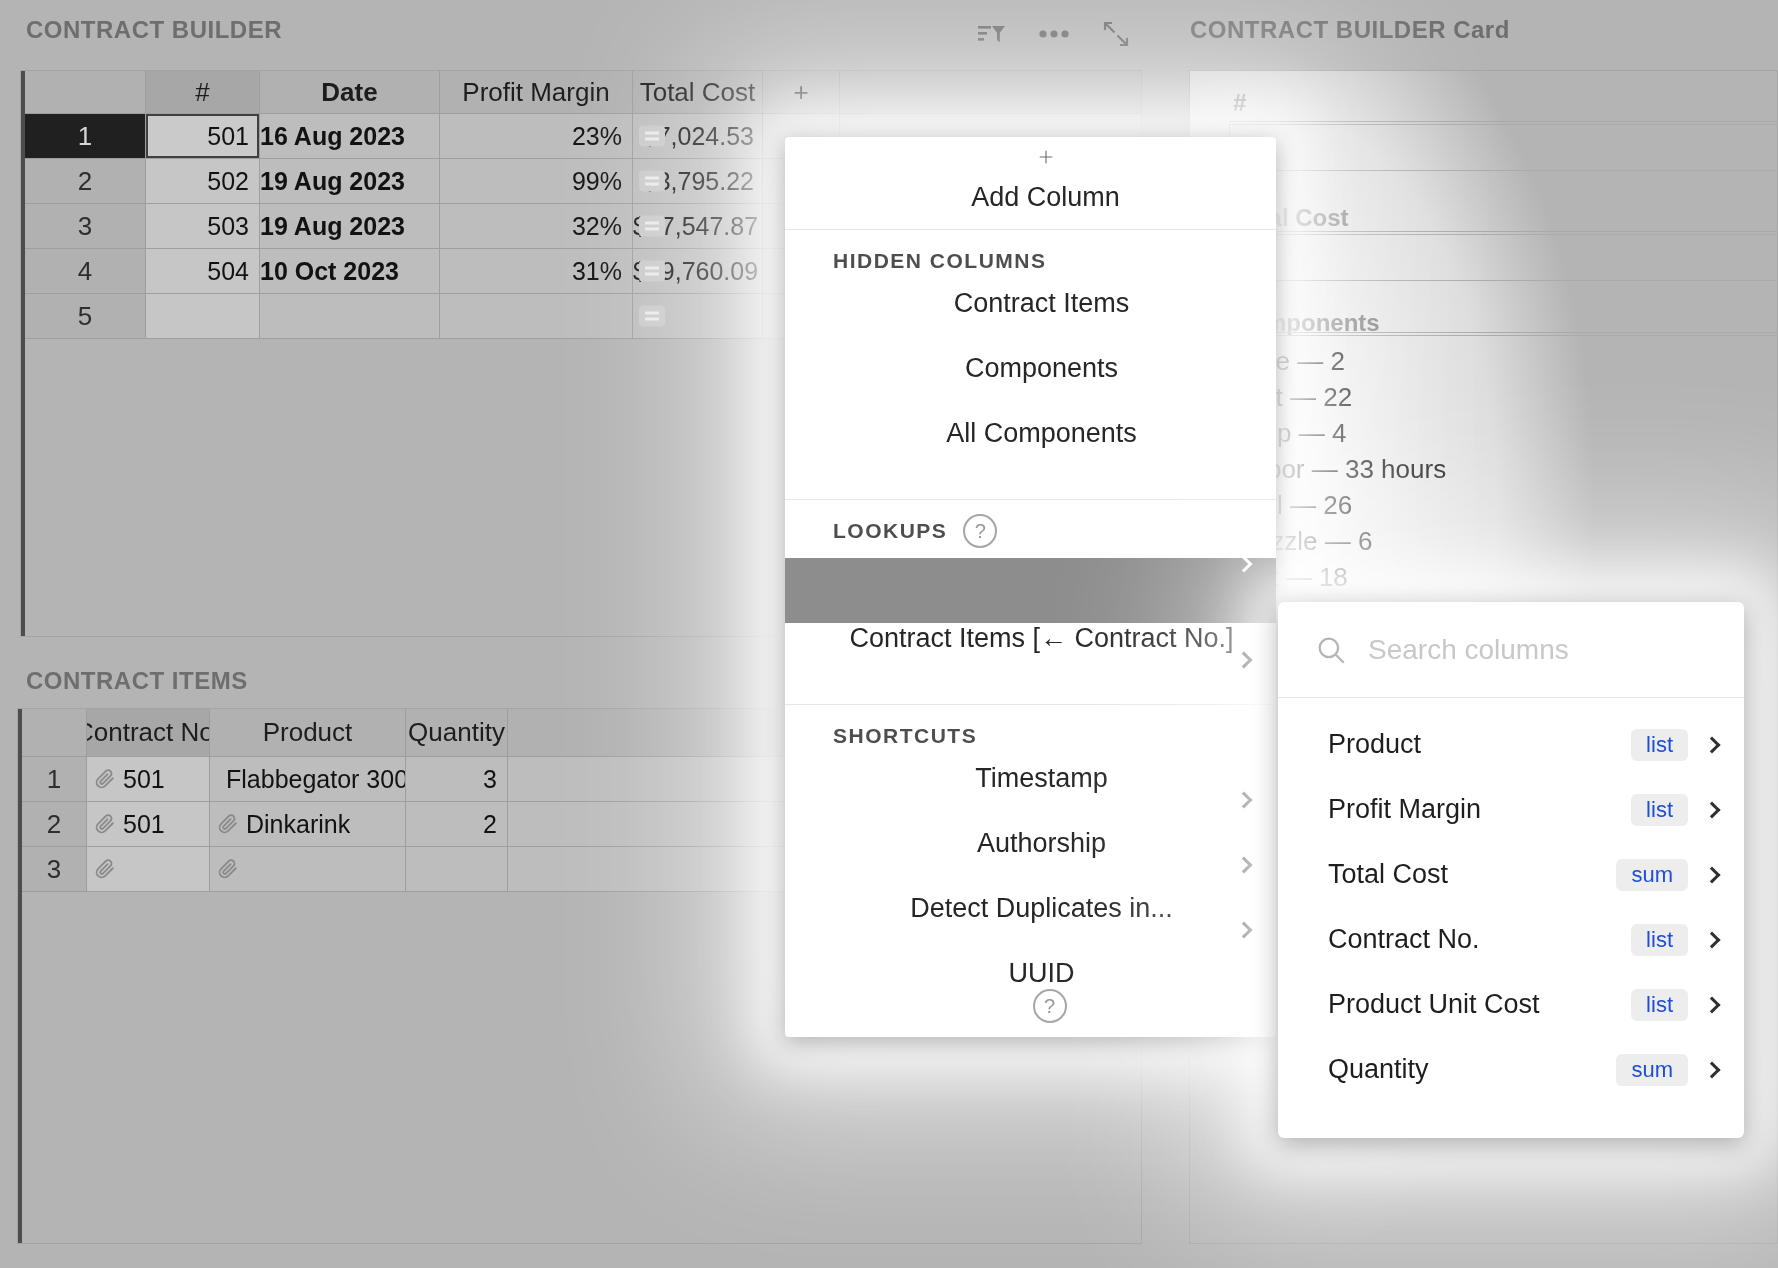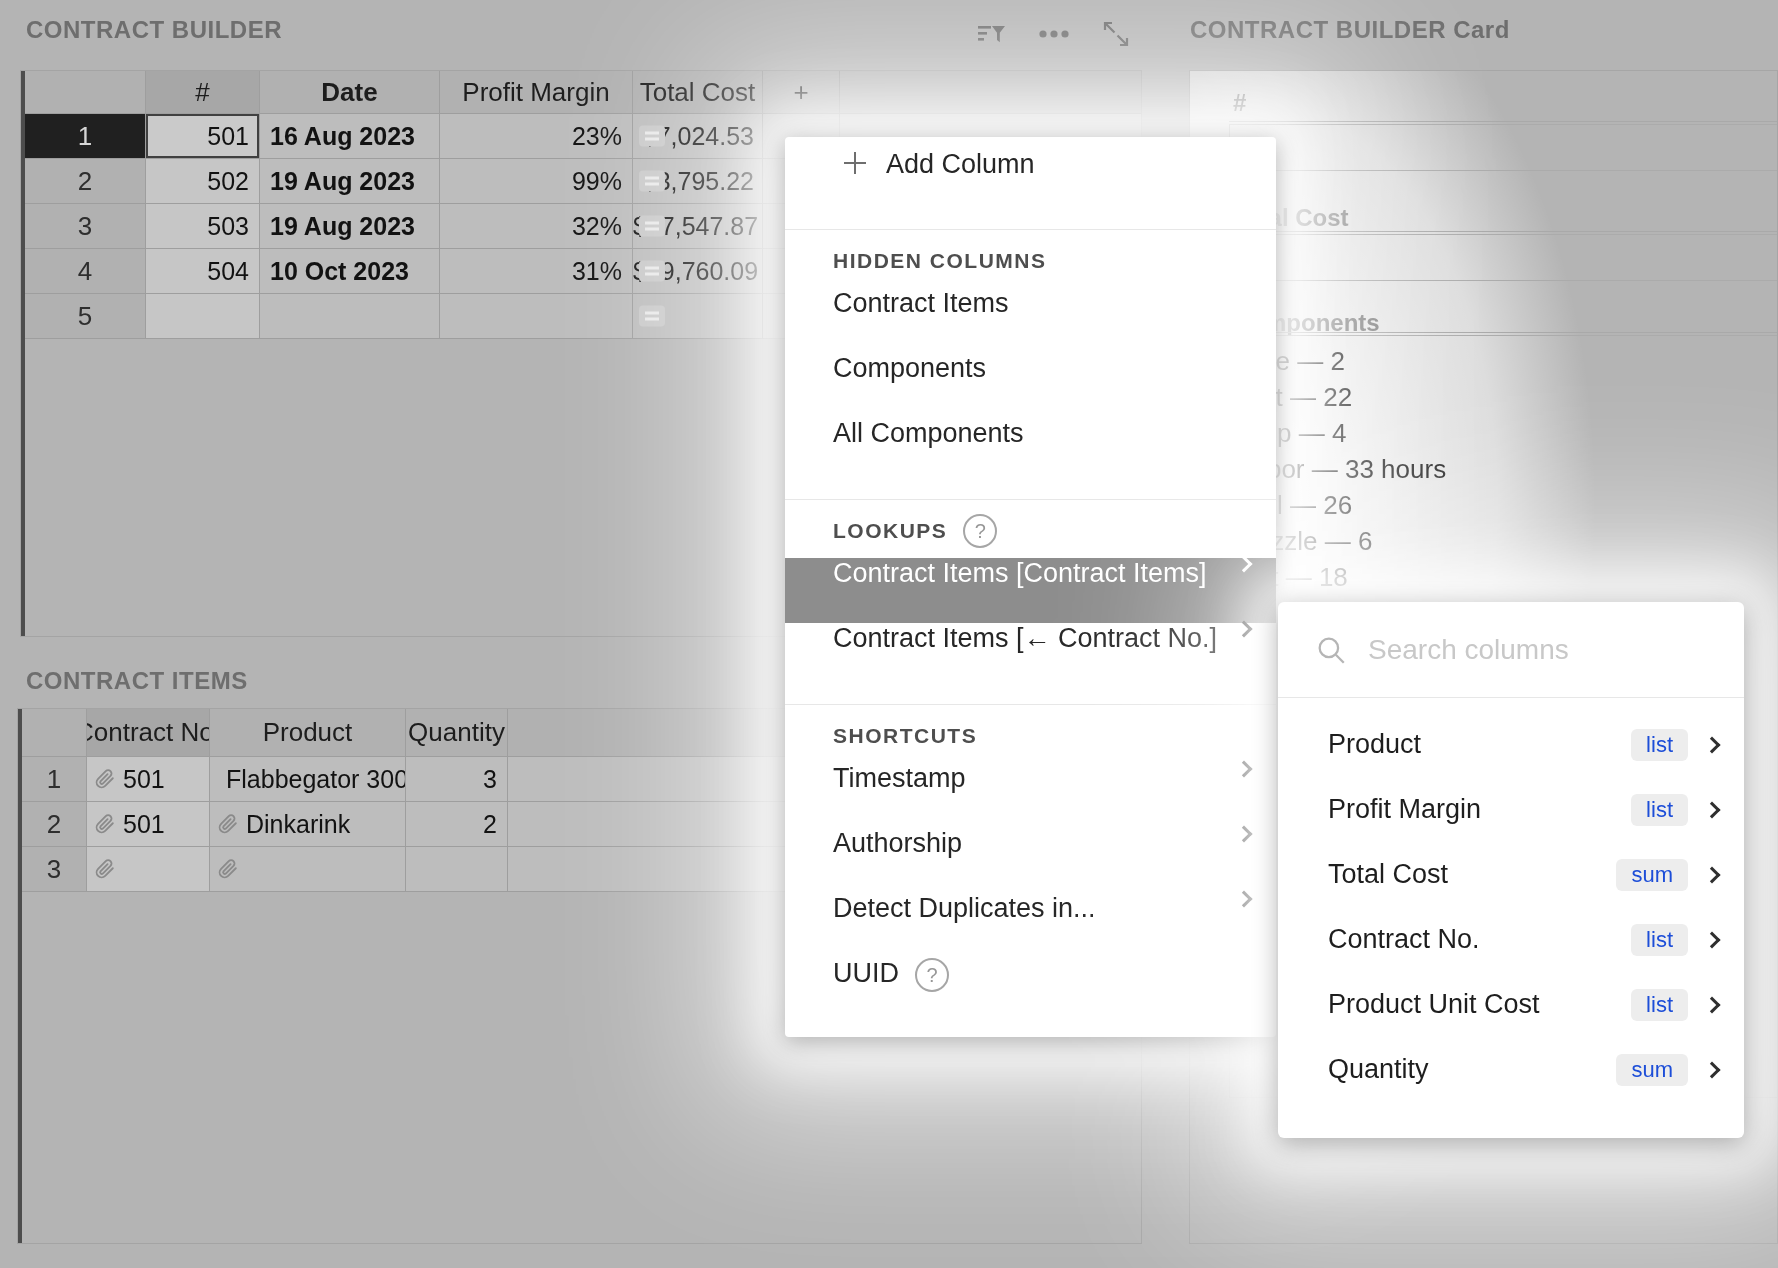--- a/index.html
+++ b/index.html
@@ -20,21 +20,21 @@
   .grid { position:absolute; left:4px; top:0; right:0; }
   .g-row { display:flex; }
   .cell { border-right:1px solid #9e9e9e; border-bottom:1px solid #9e9e9e; background:#bdbdbd;
           font-size:25px; color:#121212; display:flex; align-items:center; overflow:hidden; white-space:nowrap; position:relative; }
   .hdr .cell { background:#b1b1b1; color:#1d1d1d; font-size:26px; justify-content:center; }
   .hdr .cell.sel-col { background:#a7a7a7; }
   .rownum { justify-content:center; background:#b1b1b1; color:#2e2e2e; font-size:26px; }
   .rownum.active { background:#202020; color:#d6d6d6; }
   .idcell { background:#c6c6c6; justify-content:flex-end; padding-right:10px; }
   .cursor-cell { box-shadow:inset 0 0 0 2px #404040; background:#cacaca; }
-  .datecell { padding-left:10px; }
+  .datecell { }
   .numcell { justify-content:flex-end; padding-right:10px; }
   .fill { flex:1; }
   
   .a0{width:121px;} .a1{width:114px;} .a2{width:180px;font-weight:bold;} .a3{width:193px;} .a4{width:130px;} .a5{width:77px; justify-content:center; font-size:30px; color:#3f3f3f;}
   .row-h{height:45px;} .hdr-h{height:43px;}
   
   .b0{width:65px;} .b1{width:123px;} .b2{width:196px;} .b3{width:102px;}
   .hdrb-h{height:48px;}
   .lcell { padding-left:8px; gap:8px; }
   
@@ -49,21 +49,21 @@
   .c-label { position:absolute; left:43px; font-size:24px; font-weight:bold; color:#818181; }
   .c-line  { position:absolute; left:39px; right:-2px; height:1px; background:#a9a9a9; }
   .c-box   { position:absolute; left:39px; right:-2px; border:1px solid #ababab; }
   .comp-list { position:absolute; left:48px; top:272px; right:4px; font-size:26px; color:#161616; line-height:36px; }
   .comp-list div { white-space:nowrap; }
 
   
   .menu { position:absolute; left:785px; top:137px; width:491px; background:#fff; border-radius:4px; z-index:50;
           box-shadow:0 5px 22px rgba(0,0,0,.28), 0 0 60px 30px rgba(255,255,255,.85), 0 0 150px 80px rgba(255,255,255,.6);
           padding:12px 0 14px 0; }
-  .mi { height:65px; display:flex; align-items:flex-start; padding:0 26px 0 48px; font-size:27px; color:#262626; cursor:pointer; }
+  .mi { height:65px; display:flex; align-items:center; padding:0 26px 0 48px; font-size:27px; color:#262626; cursor:pointer;flex-direction:column; }
   .mi.add { height:64px; padding-left:56px; gap:17px; }
   .mi.sel { background:#8d8d8d; color:#fff; }
   .mdiv { height:1px; background:#e7e7e7; margin:16px 0; }
   .mh { margin:14px 0 12px 0; height:30px; display:flex; align-items:center; padding-left:48px;
         font-size:21px; font-weight:bold; letter-spacing:1.5px; color:#4e4e4e; }
   .chev { width:12px; height:12px; border-top:3px solid #2f2f2f; border-right:3px solid #2f2f2f; transform:rotate(45deg); margin-left:auto; flex:none; }
   .chev.w { border-color:#fff; }
   .qmark { width:34px; height:34px; border:2px solid #a6a6a6; border-radius:50%; color:#979797; font-size:20px; font-weight:normal;
            display:flex; align-items:center; justify-content:center; margin-left:16px; flex:none; letter-spacing:0; }
 
@@ -288,21 +288,20 @@
     <div class="mi">Contract Items</div>
     <div class="mi">Components</div>
     <div class="mi">All Components</div>
     <div class="mdiv"></div>
 
     <div class="mh">
       <span>LOOKUPS</span>
       <span class="qmark">?</span>
     </div>
     <div class="mi sel">
-      <span>Contract Items [Contract Items]</span>
       <i class="chev w"></i>
     </div>
     <div class="mi">
       <span>Contract Items [← Contract No.]</span>
       <i class="chev"></i>
     </div>
     <div class="mdiv"></div>
 
     <div class="mh">SHORTCUTS</div>
     <div class="mi">

